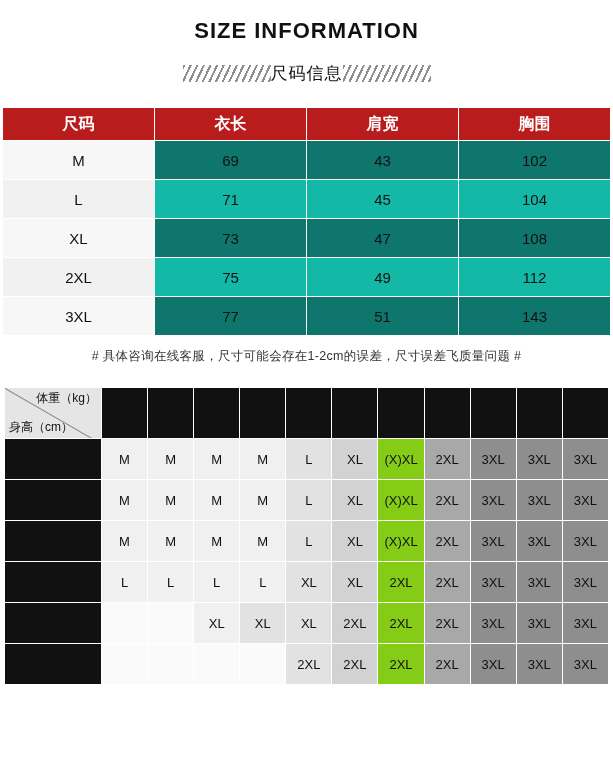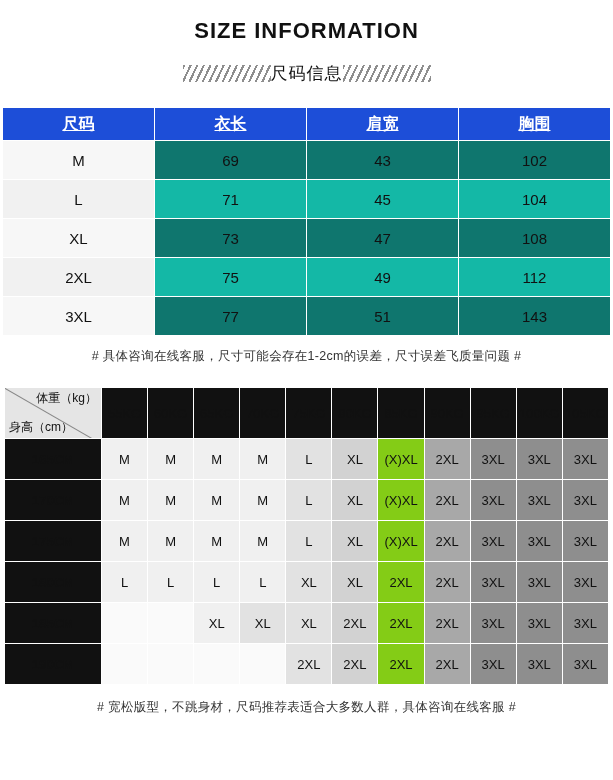--- a/index.html
+++ b/index.html
@@ -59,27 +59,26 @@
     margin: 22px 0 0 0;
     padding: 0 2px;
   }
   table.size-table {
     width: 609px;
     margin: 0 auto;
     border-collapse: collapse;
     table-layout: fixed;
   }
   table.size-table th {
-    background: #1d4ed8;
+    background: #b91c1c;
     color: #ffffff;
     font-size: 16px;
     font-weight: bold;
     height: 30px;
     border: 1px solid #ffffff;
-    text-decoration: underline;
   }
   table.size-table td {
     height: 36px;
     text-align: center;
     font-size: 15px;
     color: #111;
     border: 1px solid #ffffff;
   }
   table.size-table tr.row-a td { background: #0f766e; }
   table.size-table tr.row-b td { background: #14b8a6; }
@@ -348,15 +347,14 @@
           <td class="s4">2XL</td>
           <td class="s5">2XL</td>
           <td class="s6">3XL</td>
           <td class="s6">3XL</td>
           <td class="s6">3XL</td>
         </tr>
       </tbody>
     </table>
   </div>
 
-  <div class="note2"># 宽松版型，不跳身材，尺码推荐表适合大多数人群，具体咨询在线客服 #</div>
 
 </div>
 
 </body></html>

